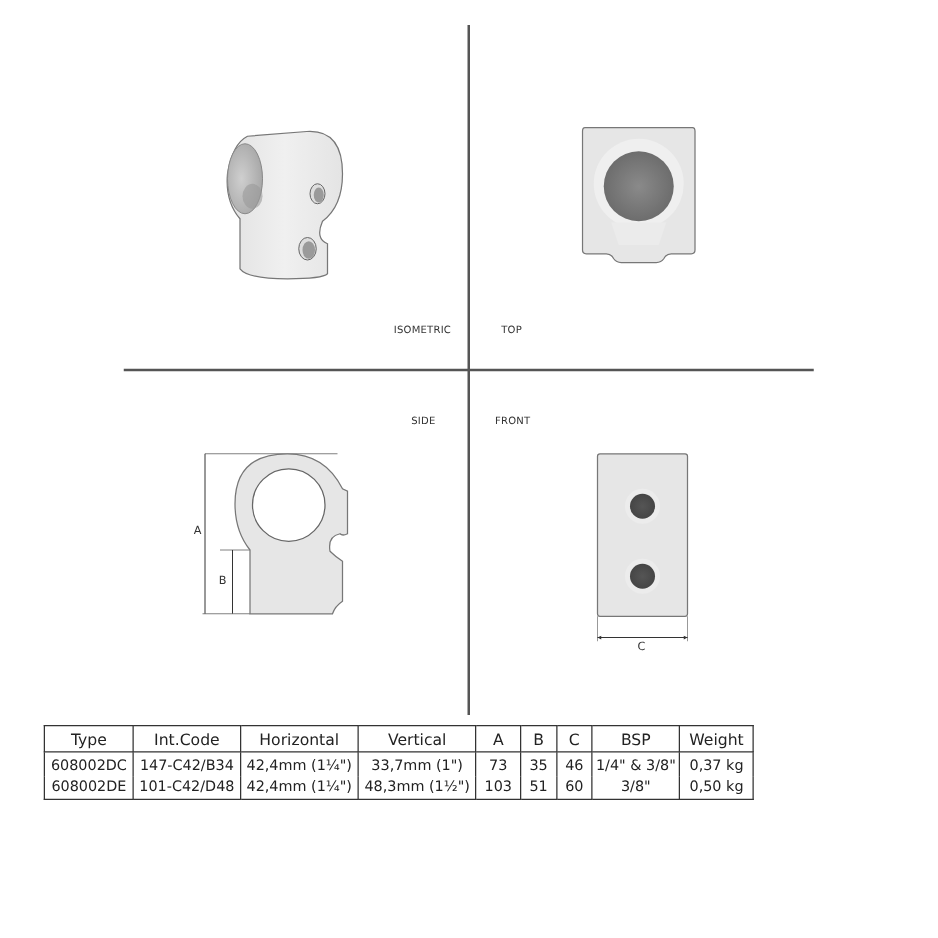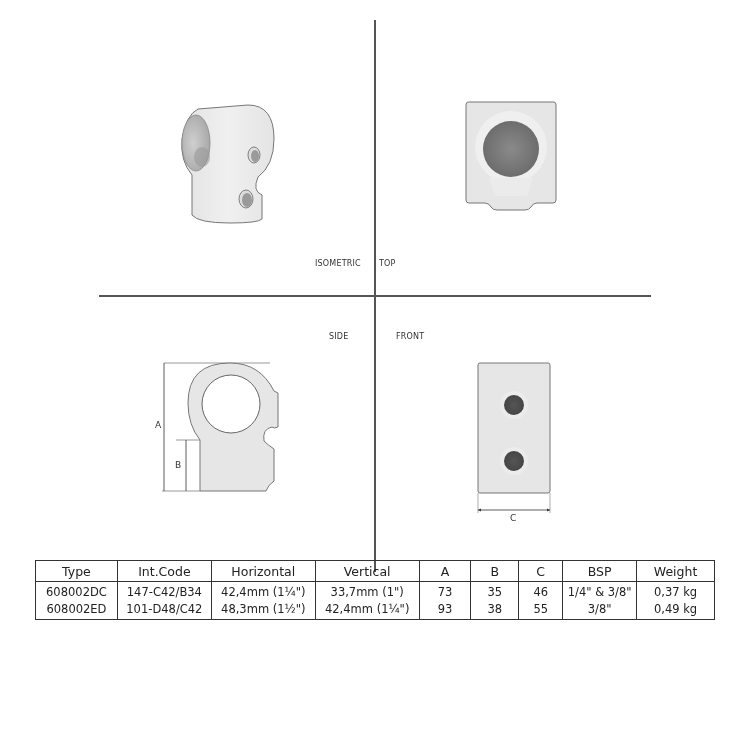--- a/index.html
+++ b/index.html
@@ -1,21 +1,21 @@
 <!DOCTYPE html>
 <html><head>
 <meta charset="utf-8">
 <style>
   html, body { margin:0; padding:0; background:#fff; }
   body { width:750px; height:750px; position:relative; overflow:hidden; font-family:"DejaVu Sans", sans-serif; color:#222; }
   .vline { position:absolute; left:374px; top:20px; width:1.5px; height:552px; background:#555; }
   .hline { position:absolute; left:99px; top:295px; width:552px; height:1.5px; background:#555; }
   .label { position:absolute; font-size:8px; letter-spacing:0.2px; color:#333; }
   .view { position:absolute; }
-  table.spec { position:absolute; left:35px; top:560px; width:680px; border-collapse:collapse; font-size:11.5px; }
+  table.spec { position:absolute; left:35px; top:580px; width:568px; border-collapse:collapse; font-size:11.5px; }
   table.spec th, table.spec td { border-left:1px solid #333; border-right:1px solid #333; text-align:center; padding:0 2px; white-space:nowrap; }
   table.spec th { font-weight:normal; font-size:12.5px; height:20px; border-top:1px solid #333; border-bottom:1px solid #333; }
   table.spec td { height:16.5px; line-height:16px; }
   table.spec tr:first-child td { padding-top:2px; }
   table.spec tbody tr:last-child td { border-bottom:1px solid #333; padding-bottom:2px; }
 </style>
 </head>
 <body>
 
 <div class="vline"></div>
@@ -48,21 +48,21 @@
     <radialGradient id="topBore" cx="0.5" cy="0.5" r="0.55">
       <stop offset="0" stop-color="#8a8a8a"></stop>
       <stop offset="1" stop-color="#6a6a6a"></stop>
     </radialGradient>
   </defs>
   <path d="M3 2 L89 2 Q91 2 91 5 L91 100 Q91 103 88 103 L72 103 Q68 103 66 107 Q64 110 60 110 L32 110 Q28 110 26 107 Q24 103 20 103 L4 103 Q1 103 1 100 L1 5 Q1 2 3 2 Z" fill="#e6e6e6" stroke="#777" stroke-width="1"></path>
   <circle cx="46" cy="47" r="36" fill="#efefef"></circle>
   <path d="M24 78 L30 96 L62 96 L68 78 Z" fill="#ebebeb"></path>
   <circle cx="46" cy="49" r="28" fill="url(#topBore)"></circle>
 </svg>
-<div class="label" style="left:379px;top:259px">TOP</div>
+<div class="label" style="left:401px;top:259px">TOP</div>
 
 <div class="label" style="left:329px;top:332px">SIDE</div>
 <svg class="view" style="left:150px;top:355px" width="140" height="145" viewBox="0 0 140 145">
 
   <line x1="14" y1="8" x2="120" y2="8" stroke="#555" stroke-width="0.6"></line>
   <line x1="14" y1="8" x2="14" y2="136" stroke="#333" stroke-width="0.8"></line>
   <line x1="26" y1="85" x2="50" y2="85" stroke="#555" stroke-width="0.6"></line>
   <line x1="36" y1="85" x2="36" y2="136" stroke="#333" stroke-width="0.8"></line>
   <line x1="12" y1="136" x2="50" y2="136" stroke="#555" stroke-width="0.6"></line>
 
@@ -123,24 +123,24 @@
       <td>147-C42/B34</td>
       <td>42,4mm (1¼")</td>
       <td>33,7mm (1")</td>
       <td>73</td>
       <td>35</td>
       <td>46</td>
       <td>1/4" &amp; 3/8"</td>
       <td>0,37 kg</td>
     </tr>
     <tr>
-      <td>608002ED</td>
-      <td>101-D48/C42</td>
+      <td>608002DE</td>
+      <td>101-C42/D48</td>
+      <td>42,4mm (1¼")</td>
       <td>48,3mm (1½")</td>
-      <td>42,4mm (1¼")</td>
-      <td>93</td>
-      <td>38</td>
-      <td>55</td>
+      <td>103</td>
+      <td>51</td>
+      <td>60</td>
       <td>3/8"</td>
-      <td>0,49 kg</td>
+      <td>0,50 kg</td>
     </tr>
   </tbody>
 </table>
 
 </body></html>

